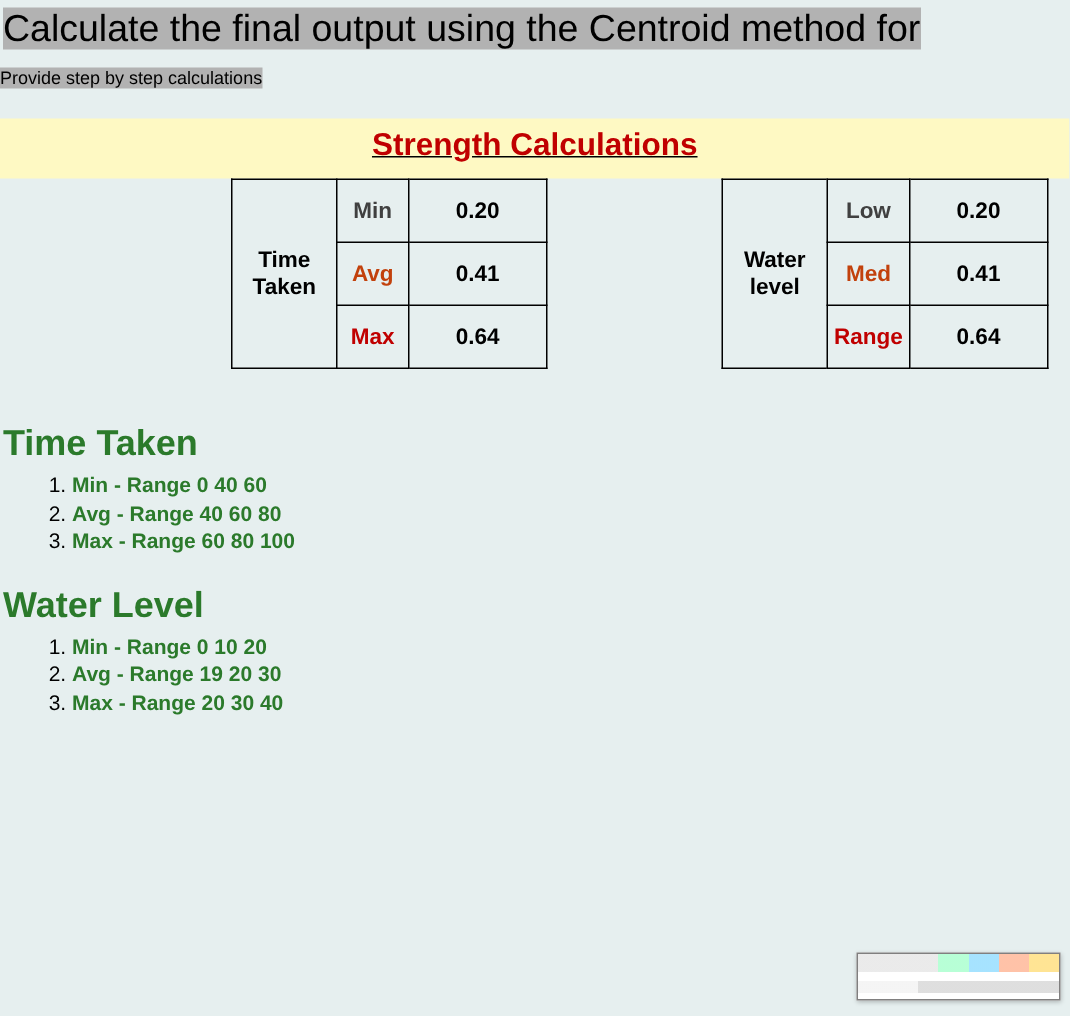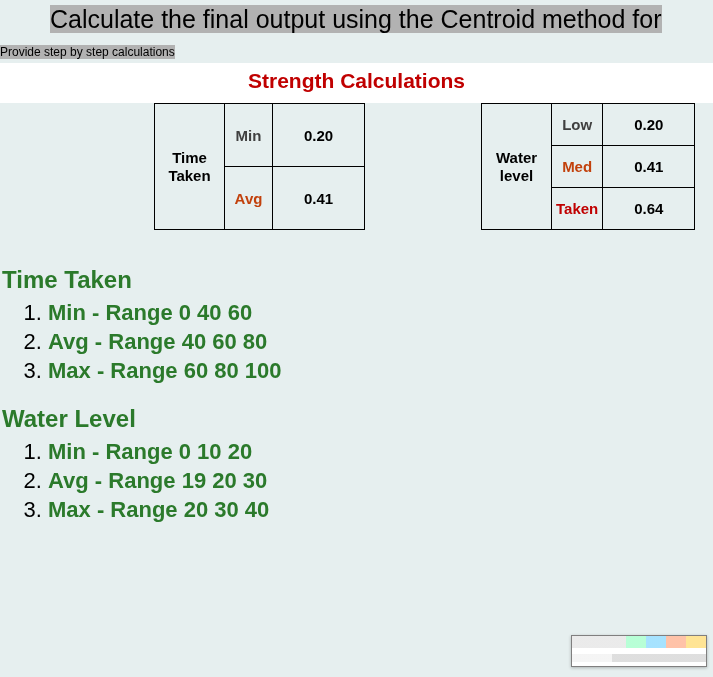--- a/index.html
+++ b/index.html
@@ -10,35 +10,35 @@
     font-size: 16px;
     color: #000;
     position: relative;
     overflow: hidden;
   }
   .heading-main {
     font-size: 25px;
     font-weight: 400;
     line-height: 1.25;
     padding: 4px 2px 2px 2px;
-    margin-left: 48px;
   }
   .heading-main span { background: #b2b2b2; }
   .sub-heading {
     font-size: 12px;
     font-weight: 400;
     padding: 8px 0 4px 0;
   }
   .sub-heading span { background: #b2b2b2; }
 
   .calc-title-bar {
-    margin-top: 0;
-    background: #ffffff;
+    margin-top: 16px;
+    background: #fef9c3;
     text-align: center;
     padding: 6px 0 10px 0;
+    text-decoration: underline;
   }
   .calc-title-bar span {
     font-size: 21px;
     font-weight: 700;
     color: #c00000;
   }
 
   .tables-wrap {
     display: flex;
     gap: 0;
@@ -79,21 +79,21 @@
   .ranges-section { padding: 36px 2px 0 2px; }
   .ranges-section h2 {
     font-size: 24px;
     font-weight: 700;
     color: #2b7a2b;
     margin-bottom: 4px;
   }
   .ranges-section ol {
     list-style: decimal;
     padding-left: 46px;
-    font-size: 22px;
+    font-size: 14px;
     font-weight: 700;
     color: #2b7a2b;
   }
   .ranges-section ol li {
     line-height: 1.32;
   }
   .ranges-section ol li::marker { color: #000; font-weight: 400; }
   .ranges-section + .ranges-section { padding-top: 20px; }
 
   .thumb {
@@ -141,40 +141,44 @@
     <table class="data">
       <tbody>
           <tr>
         <td class="lbl c-green">Min</td>
         <td class="val">0.20</td>
       </tr>
       <tr>
         <td class="lbl c-blue">Avg</td>
         <td class="val">0.41</td>
       </tr>
+      <tr>
+        <td class="lbl c-red">Max</td>
+        <td class="val">0.64</td>
+      </tr>
     </tbody>
       </table>
   </div>
 
   <div class="gap-mid"></div>
 
   <div class="tbl-block">
     <div class="rowlabel">Water level</div>
     <table class="data">
       <tbody>
           <tr>
         <td class="lbl c-green">Low</td>
         <td class="val">0.20</td>
       </tr>
       <tr>
         <td class="lbl c-blue">Med</td>
         <td class="val">0.41</td>
       </tr>
       <tr>
-        <td class="lbl c-red">Taken</td>
+        <td class="lbl c-red">Range</td>
         <td class="val">0.64</td>
       </tr>
     </tbody>
       </table>
   </div>
 </div>
 
 <div class="ranges-section">
   <h2>Time Taken</h2>
   <ol>

